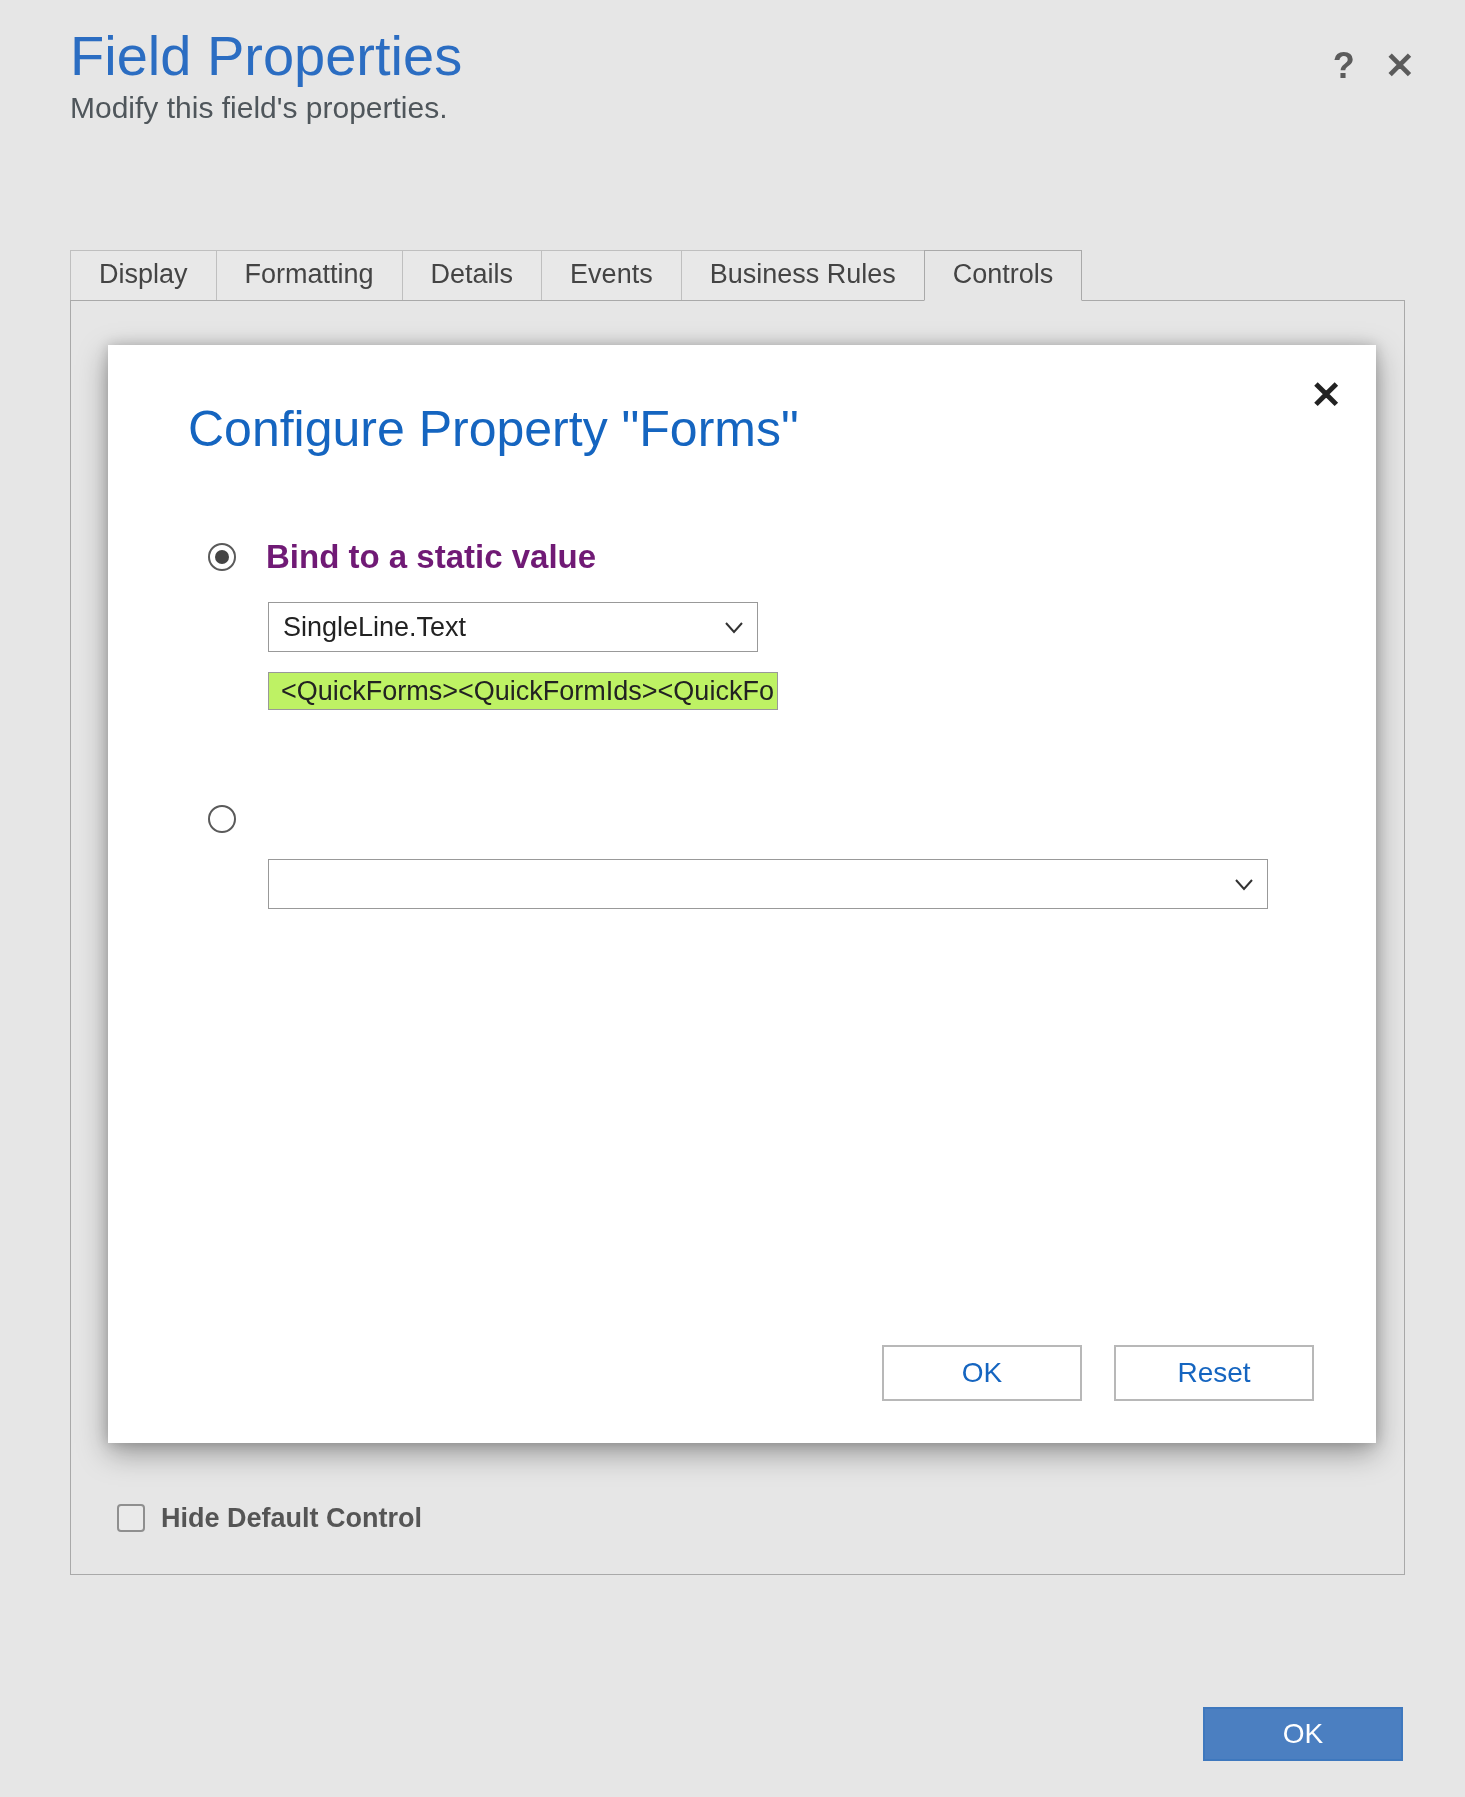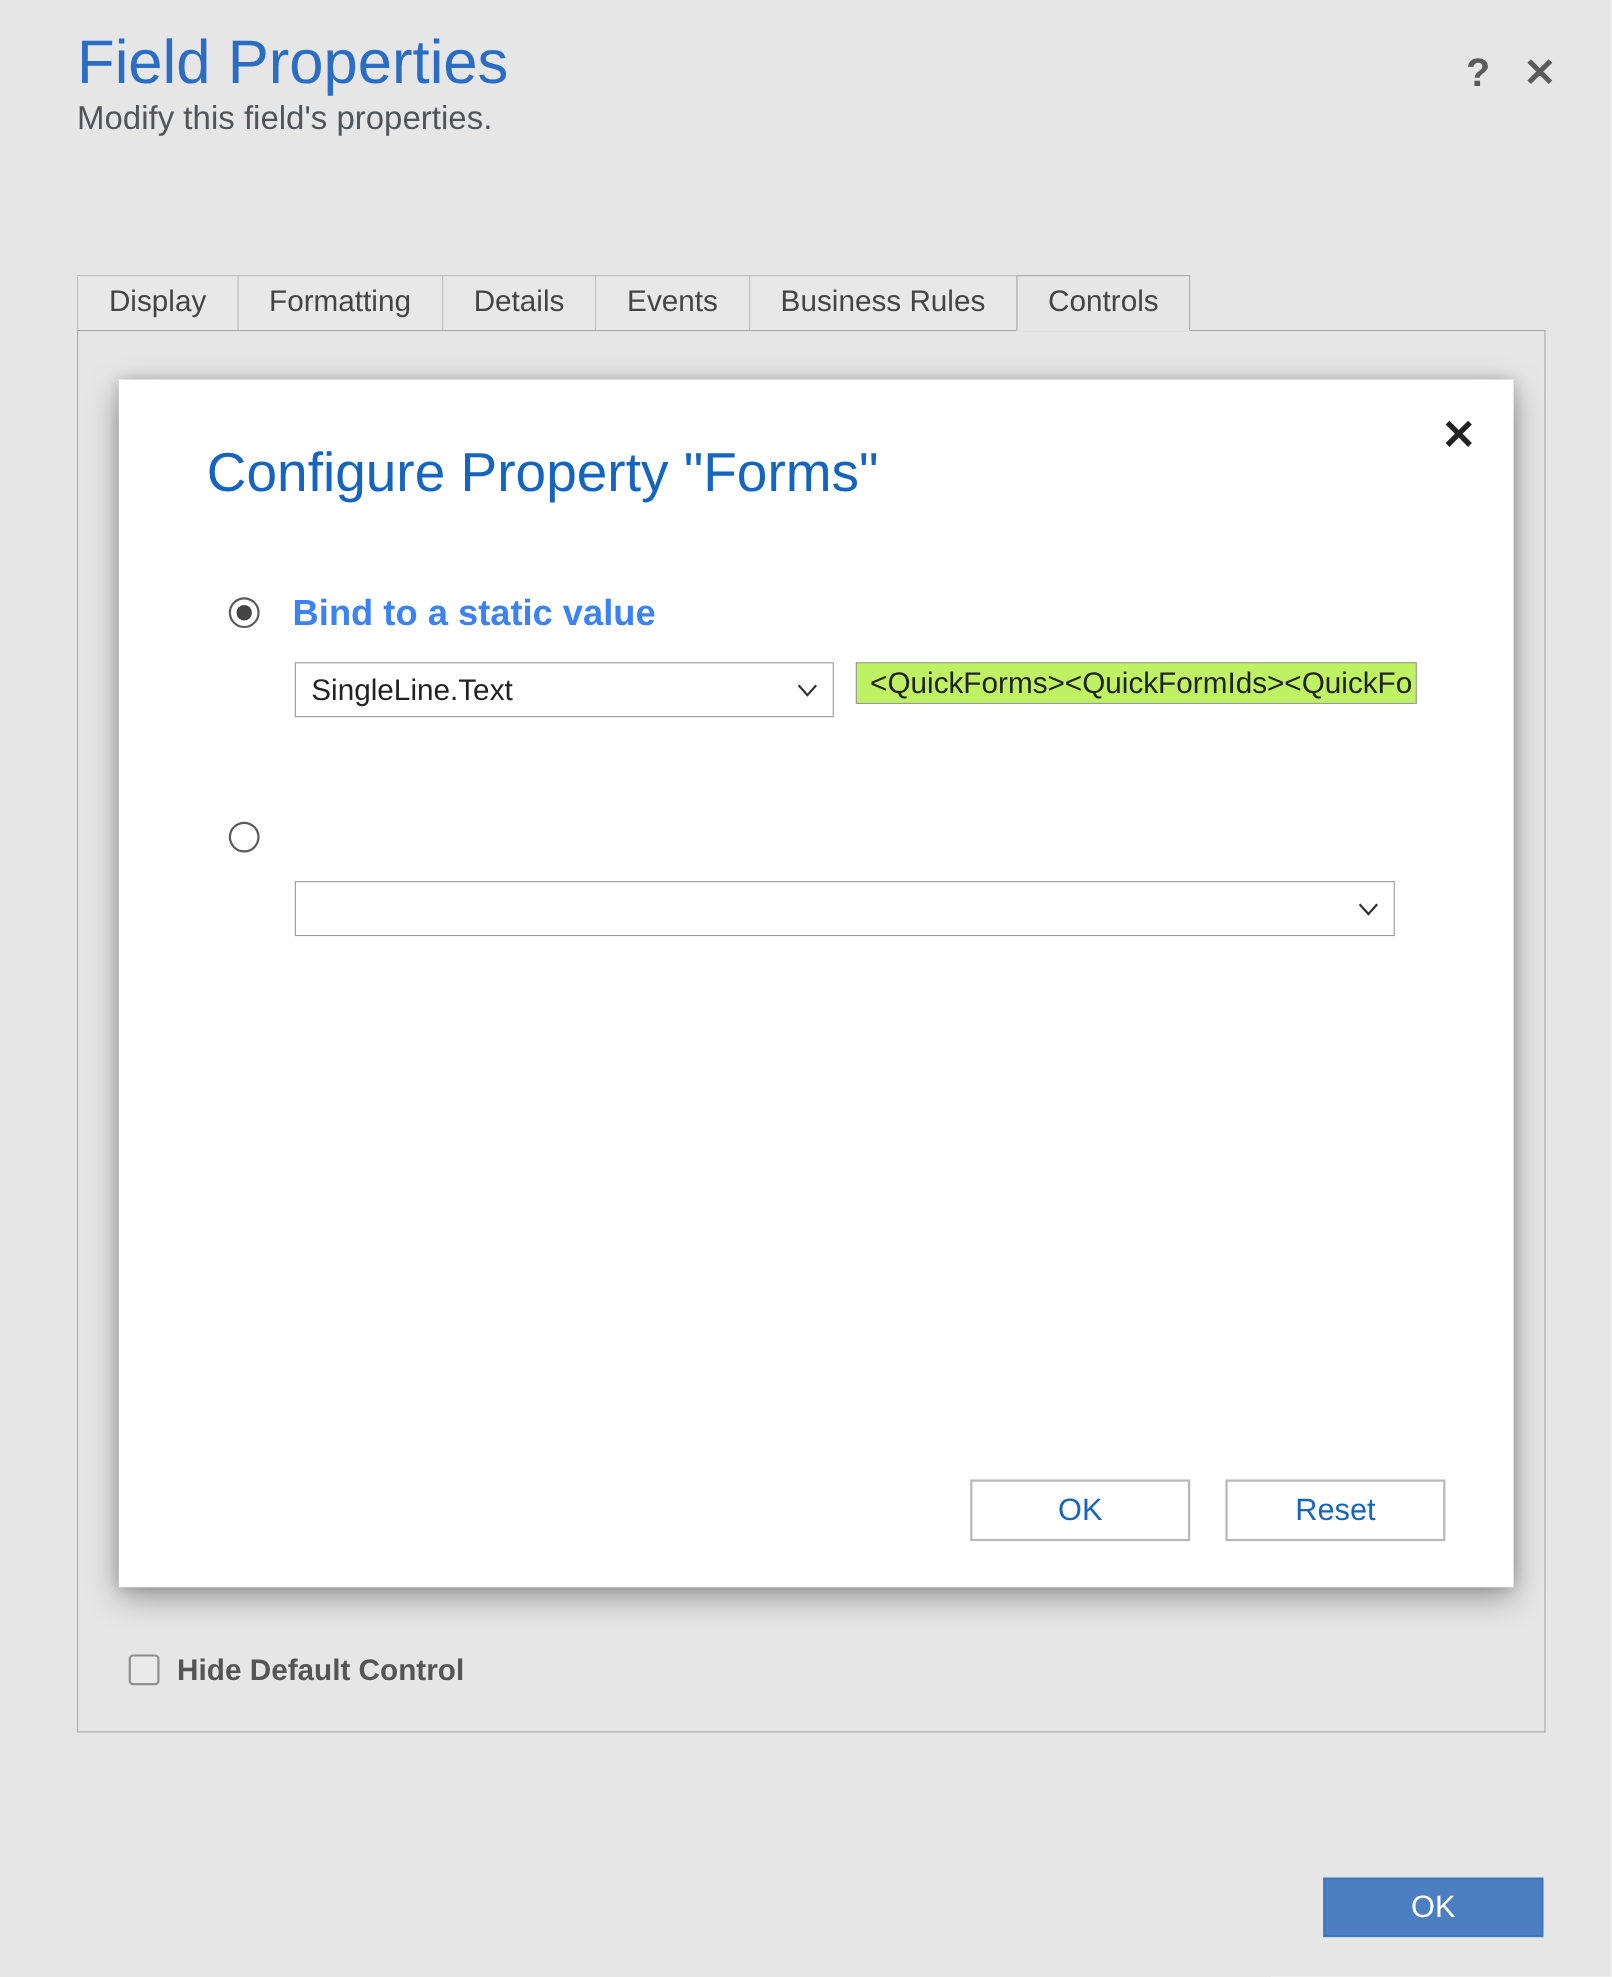--- a/index.html
+++ b/index.html
@@ -203,27 +203,28 @@
     .radio.selected::after {
       content: "";
       width: 14px;
       height: 14px;
       background: #444;
       border-radius: 50%;
     }
     .radio-label {
       font-size: 33px;
       font-weight: 700;
-      color: #3b82f6;
+      color: #701a75;
     }
 
     .input-row {
       display: flex;
       gap: 20px;
       margin: 26px 0 0 60px;
+      flex-direction: column;
     }
 
     .select {
       height: 50px;
       border: 1px solid #999;
       display: flex;
       align-items: center;
       justify-content: space-between;
       padding: 0 14px;
       font-size: 27px;

